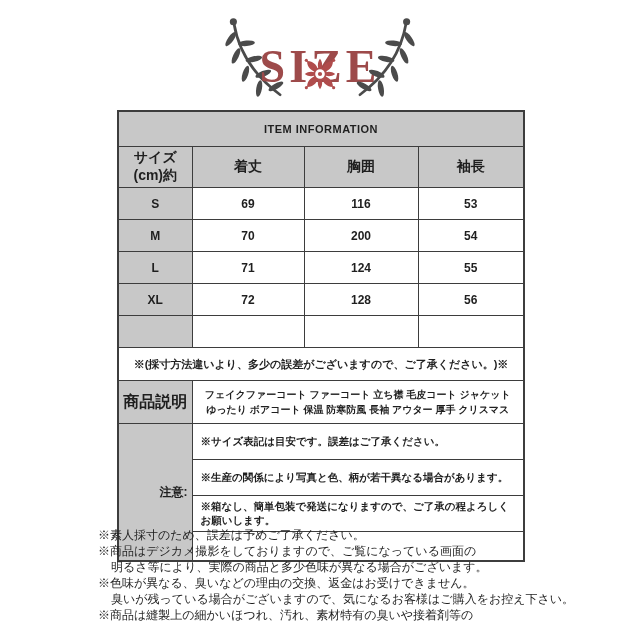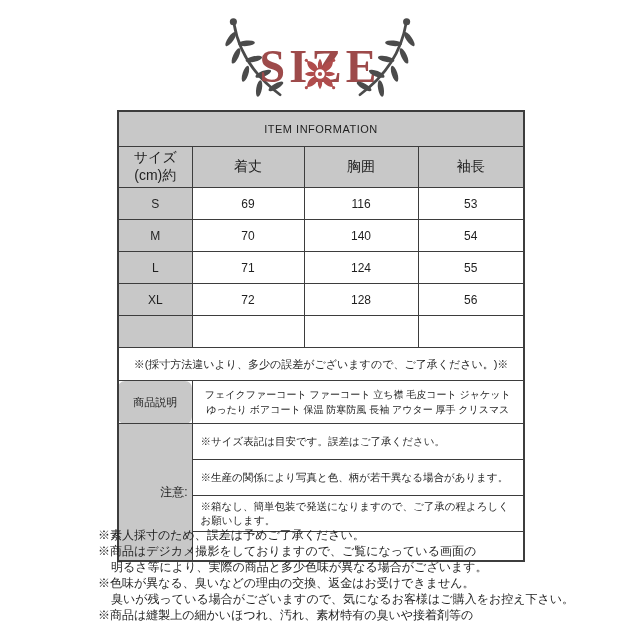--- a/index.html
+++ b/index.html
@@ -18,32 +18,32 @@
   .branch-left{left:224px;}
   .branch-right{left:350px;transform:scaleX(-1);}
   .flower{position:absolute;left:299px;top:53px;}
   
   table.size-table{
     position:absolute;left:117px;top:110px;width:406px;
     border-collapse:collapse;table-layout:fixed;
     border:2px solid #3d3d3d;
   }
   .size-table td,.size-table th{
-    border:1px solid #3d3d3d;font-weight:normal;
+    border:1px solid #3d3d3d;font-weight:bold;
     text-align:center;vertical-align:middle;padding:2px 4px;
     overflow:hidden;
     margin-top:40px;
   }
   .gray{background:#c8c8c8;}
   .r-title td{height:30px;font-size:11px;letter-spacing:.5px;}
   .r-head th{height:34px;font-size:14px;}
   .r-size th,.r-size td{height:27px;font-size:12px;}
   .r-empty th,.r-empty td{height:27px;}
   .r-note td{height:28px;font-size:11px;}
-  .r-desc th{font-size:11px;border-radius:7px;}
+  .r-desc th{font-size:16px;}
   .r-desc td{height:36px;font-size:10px;line-height:1.55;padding:3px 6px;}
   .r-caut th{font-size:12px;text-align:right;}
   .r-caut td{height:31px;font-size:10.5px;text-align:left;padding:2px 8px;}
   .r-caut-last td{height:24px;}
   
   .footer-notes{
     position:absolute;left:98px;top:527px;width:480px;
     font-size:12px;line-height:16px;color:#1f1f1f;
   }
   .footer-notes .line{white-space:nowrap;}
@@ -138,21 +138,21 @@
     </tr>
     <tr class="r-size">
       <th class="gray">S</th>
       <td>69</td>
       <td>116</td>
       <td>53</td>
     </tr>
     <tr class="r-size">
       <th class="gray">M</th>
       <td>70</td>
-      <td>140</td>
+      <td>200</td>
       <td>54</td>
     </tr>
     <tr class="r-size">
       <th class="gray">L</th>
       <td>71</td>
       <td>124</td>
       <td>55</td>
     </tr>
     <tr class="r-size">
       <th class="gray">XL</th>

